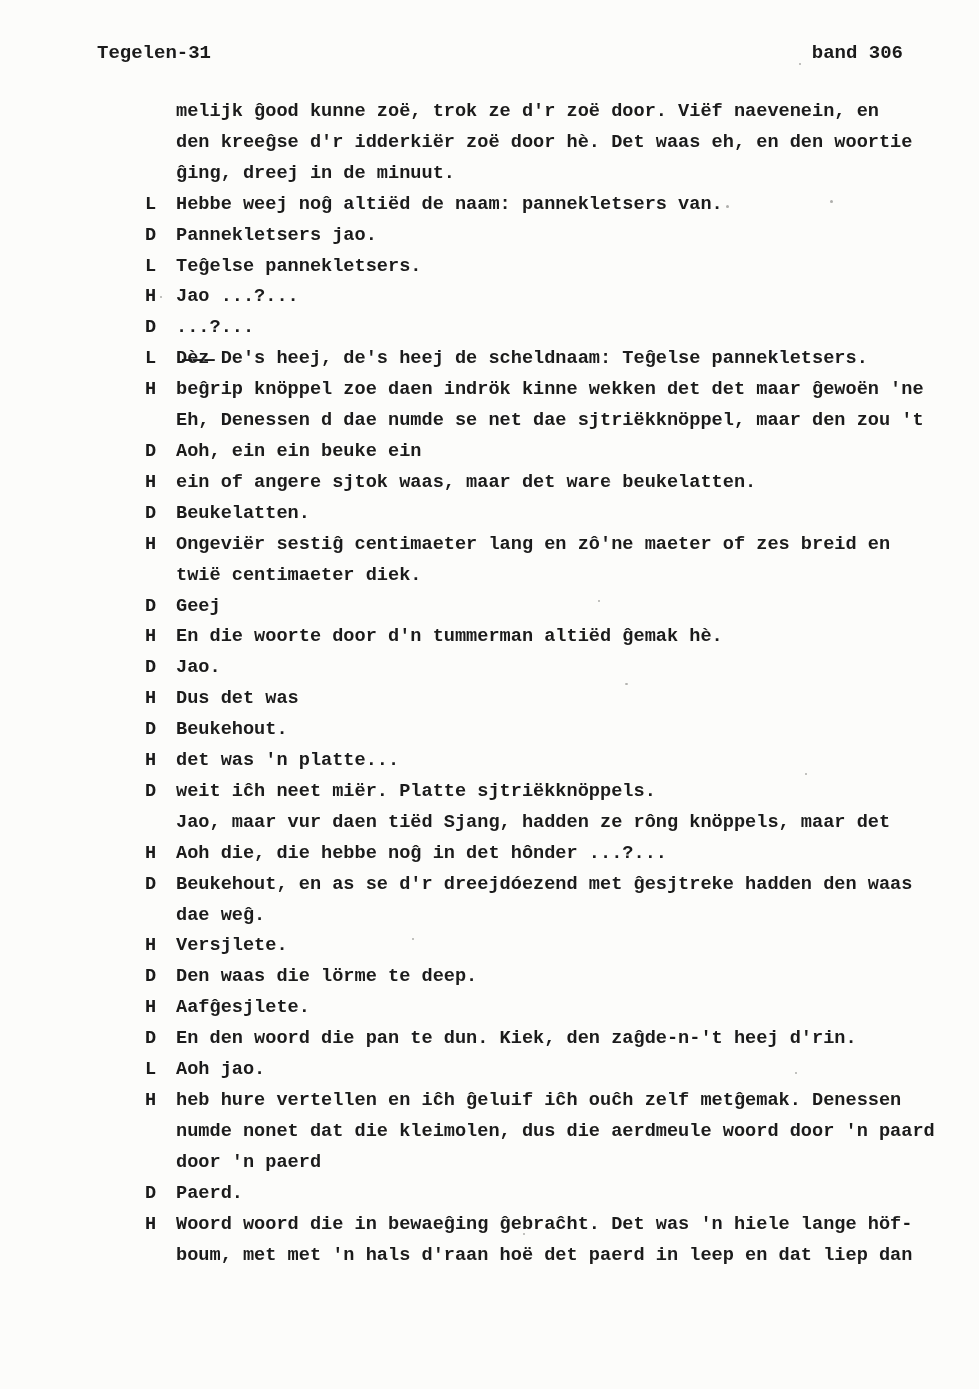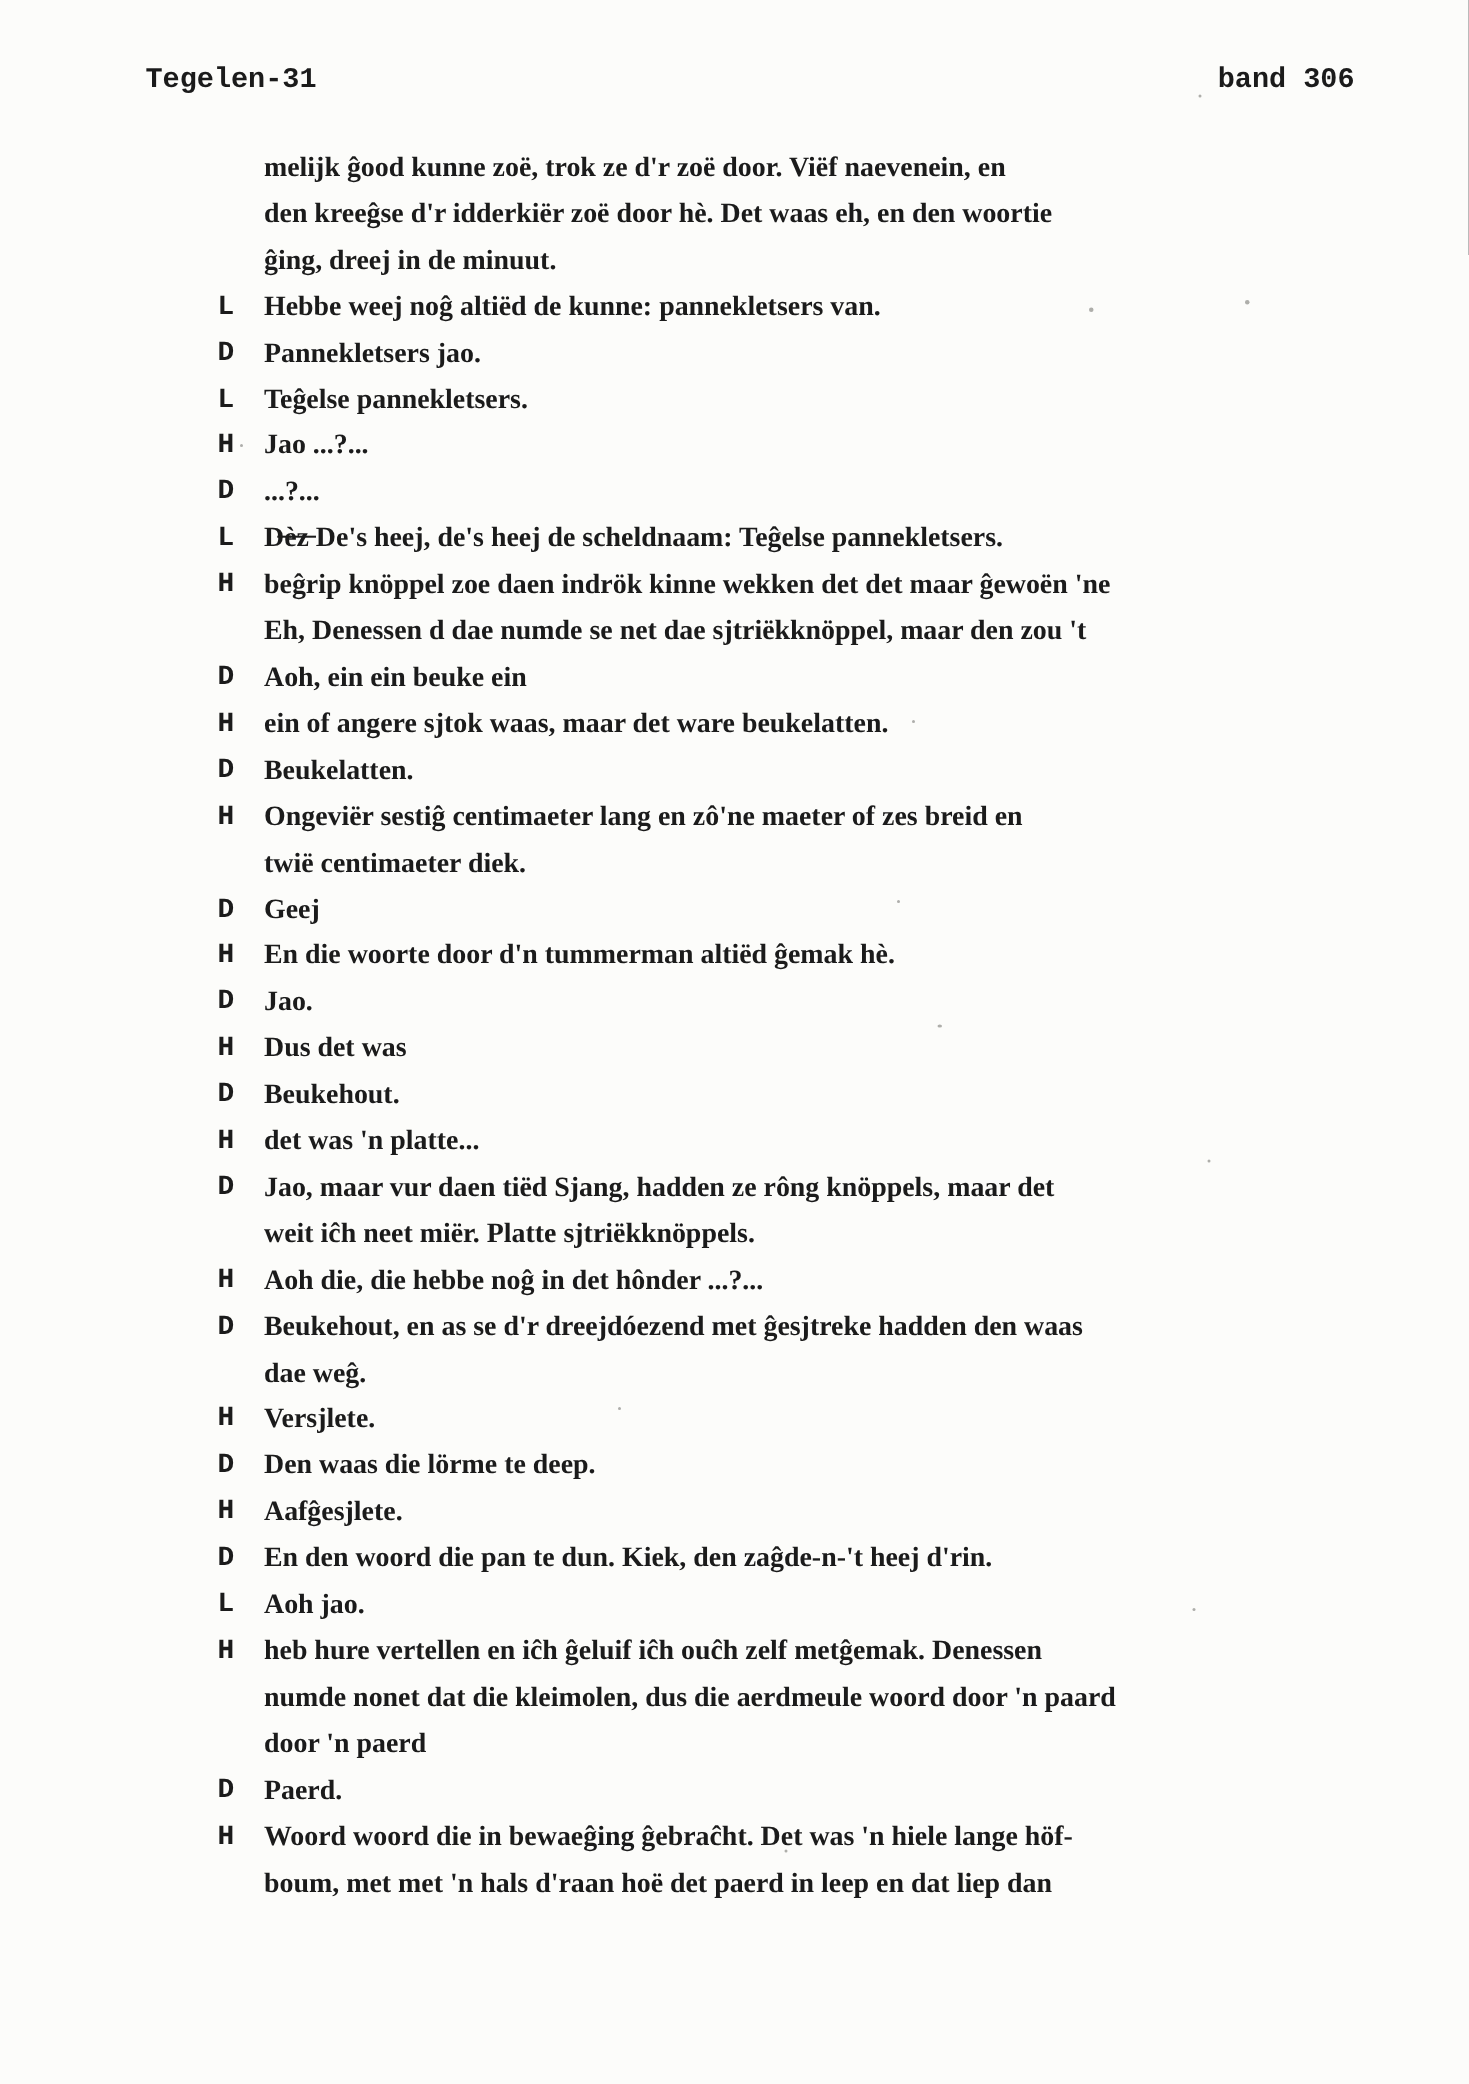--- a/index.html
+++ b/index.html
@@ -25,21 +25,21 @@
     position:absolute;
     top:97px;
     left:145px;
     width:810px;
     font-size:18.6px;
     line-height:30.9px;
   }
   .row{display:flex;align-items:flex-start;}
   .speaker{flex:0 0 31px;}
   .lines{flex:1 1 auto;}
-  .line{white-space:nowrap;font-family:Liberation Serif, serif;}
+  .line{white-space:nowrap;}
   
   .speck{position:absolute;background:#9a9a96;border-radius:50%;width:3px;height:3px;opacity:.8;}
   .s1{top:205px;left:726px;}
   .s2{top:200px;left:830px;}
   .s3{top:296px;left:160px;width:2px;height:2px;}
   .s4{top:355px;left:519px;width:2px;height:2px;}
   .s5{top:480px;left:608px;width:2px;height:2px;}
   .s6{top:600px;left:598px;width:2px;height:2px;}
   .s7{top:683px;left:625px;width:3px;height:2px;}
   .s8{top:773px;left:805px;width:2px;height:2px;}
@@ -64,21 +64,21 @@
       <div class="lines">
           <div class="line">melijk ĝood kunne zoë, trok ze d'r zoë door. Viëf naevenein, en</div>
           <div class="line">den kreeĝse d'r idderkiër zoë door hè. Det waas eh, en den woortie</div>
           <div class="line">ĝing, dreej in de minuut.</div>
         </div>
     </div>
 
     <div class="row">
       <span class="speaker">L</span>
       <div class="lines">
-          <div class="line">Hebbe weej noĝ altiëd de kunne: pannekletsers van.</div>
+          <div class="line">Hebbe weej noĝ altiëd de naam: pannekletsers van.</div>
         </div>
     </div>
 
     <div class="row">
       <span class="speaker">D</span>
       <div class="lines">
           <div class="line">Pannekletsers jao.</div>
         </div>
     </div>
 
@@ -185,22 +185,22 @@
     <div class="row">
       <span class="speaker">H</span>
       <div class="lines">
           <div class="line">det was 'n platte...</div>
         </div>
     </div>
 
     <div class="row">
       <span class="speaker">D</span>
       <div class="lines">
+          <div class="line">weit iĉh neet miër. Platte sjtriëkknöppels.</div>
           <div class="line">Jao, maar vur daen tiëd Sjang, hadden ze rông knöppels, maar det</div>
-          <div class="line">weit iĉh neet miër. Platte sjtriëkknöppels.</div>
         </div>
     </div>
 
     <div class="row">
       <span class="speaker">H</span>
       <div class="lines">
           <div class="line">Aoh die, die hebbe noĝ in det hônder ...?...</div>
         </div>
     </div>
 

